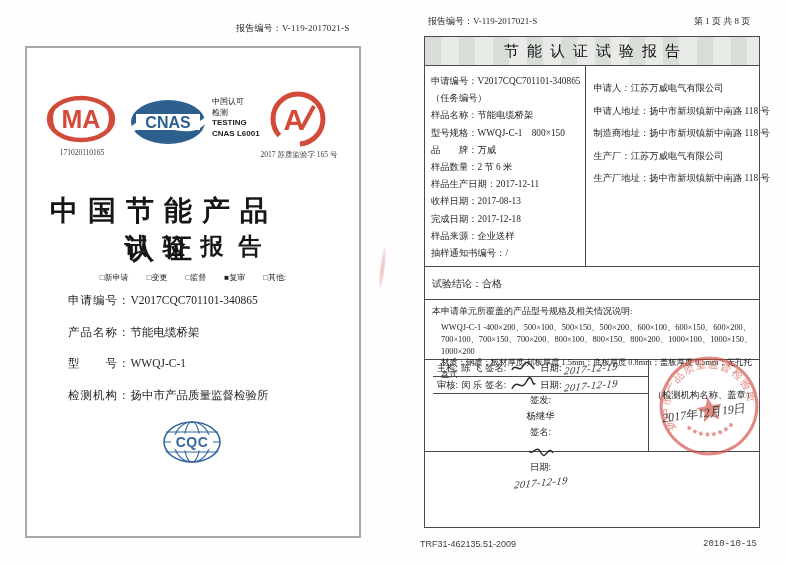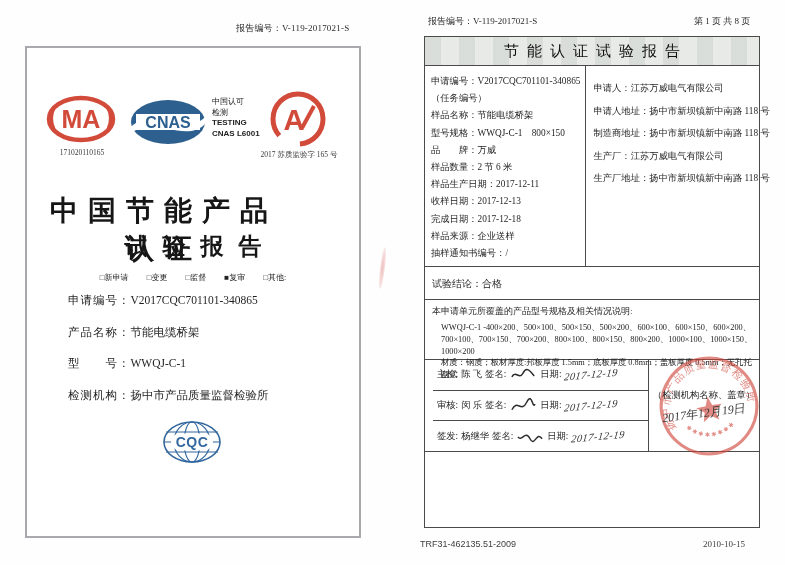--- a/index.html
+++ b/index.html
@@ -45,35 +45,35 @@
   .row-standard{height:34px;padding:10px 7px 0;font-size:10px;}
   .row-conclusion{height:33px;padding:10px 7px 0;font-size:10px;}
   .row-coverage{height:60px;padding:5px 6px 0 7px;}
   .cov-title{font-size:9px;margin-bottom:4px;}
   .cov-body{font-size:8.3px;line-height:11.8px;padding-left:9px;color:#1a1a1a;}
   .row-sign{height:92px;display:flex;}
   .sign-left{width:216px;border-right:1.2px solid #4a4a4a;box-sizing:border-box;
              display:flex;flex-direction:column;margin-left:8px;}
   .sign-row{flex:1;display:flex;align-items:center;padding:0 4px;gap:3px;white-space:nowrap;
             border-bottom:1px solid #4a4a4a;font-size:9.3px;}
-  .sign-row:last-child{border-bottom:none;}
+  .sign-row:last-child{border-bottom:none;flex-direction:column;}
   .sign-scrawl{flex-shrink:0;margin:0 1px;}
   .hw{display:inline-block;font-style:italic;transform:rotate(-5deg) skewX(-12deg);
       color:#333;font-size:10.5px;letter-spacing:.5px;}
   .stamp-cell{flex:1;position:relative;display:flex;flex-direction:column;
               align-items:center;justify-content:center;gap:3px;}
   .stamp-label{font-size:9.3px;color:#1f1f1f;z-index:2;}
   .stamp-date{font-size:12px;transform:rotate(-7deg) skewX(-10deg);z-index:2;color:#3c3c3c;}
   .seal{position:absolute;left:8px;top:-6px;width:104px;height:104px;opacity:.62;z-index:1;}
   .row-remark{height:43px;display:flex;border-bottom:none;}
   .remark-label{width:30px;border-right:1.2px solid #4a4a4a;box-sizing:border-box;
                 display:flex;align-items:center;justify-content:center;}
   .remark-value{flex:1;display:flex;align-items:center;justify-content:center;}
   .rp-footer-l{left:420px;top:539px;font-size:9px;color:#3d3d3d;font-family:"Liberation Sans",sans-serif;}
-  .rp-footer-r{left:703px;top:539px;font-size:9px;color:#3d3d3d;font-family:Liberation Serif, serif;}
+  .rp-footer-r{left:703px;top:539px;font-size:9px;color:#3d3d3d;font-family:Liberation Mono, monospace;}
   svg text{font-family:"Liberation Sans",sans-serif;}
 </style>
 </head>
 <body>
 
 <div class="canvas">
 
   <div class="abs lp-reportno">报告编号：V-119-2017021-S</div>
 
   <div class="lp-frame"></div>
@@ -152,21 +152,21 @@
 
     <div class="rrow row-info">
       <div class="info-left">
         <div>申请编号：V2017CQC701101-340865</div>
         <div>（任务编号）</div>
         <div>样品名称：节能电缆桥架</div>
         <div>型号规格：WWQJ-C-1　800×150</div>
         <div>品　　牌：万威</div>
         <div>样品数量：2 节 6 米</div>
         <div>样品生产日期：2017-12-11</div>
-        <div>收样日期：2017-12-13</div>
+        <div>收样日期：2017-08-13</div>
         <div>完成日期：2017-12-18</div>
         <div>样品来源：企业送样</div>
         <div>抽样通知书编号：/</div>
       </div>
       <div class="info-right">
         <div>申请人：江苏万威电气有限公司</div>
         <div>申请人地址：扬中市新坝镇新中南路 118 号</div>
         <div>制造商地址：扬中市新坝镇新中南路 118 号</div>
         <div>生产厂：江苏万威电气有限公司</div>
         <div>生产厂地址：扬中市新坝镇新中南路 118 号</div>

